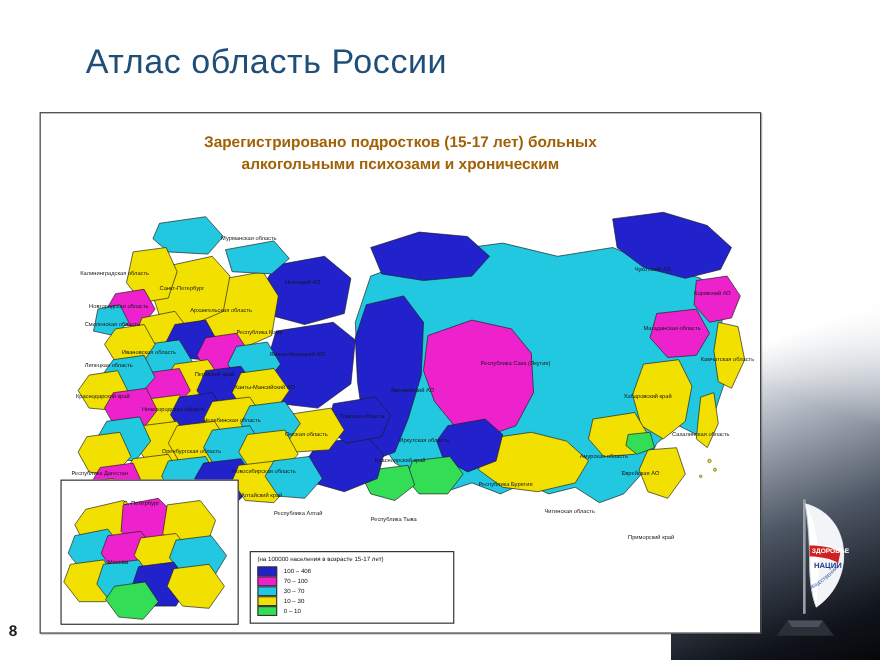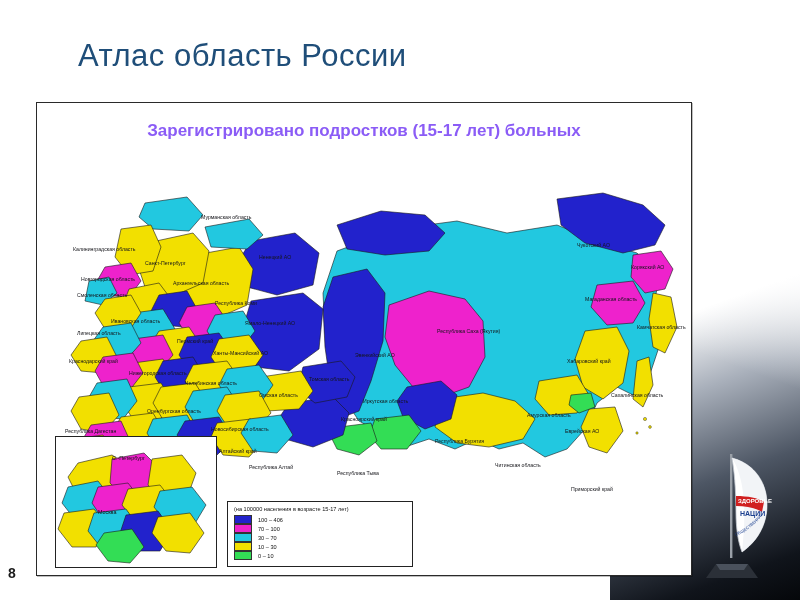--- a/index.html
+++ b/index.html
@@ -67,23 +67,23 @@
     z-index: 3;
     overflow: hidden;
   }
 
   .map-heading {
     position: absolute;
     left: 0;
     top: 16px;
     width: 100%;
     text-align: center;
-    font-size: 17px;
+    font-size: 14px;
     font-weight: bold;
-    color: #8b5cf6;
+    color: #a16207;
     line-height: 1.45;
     padding: 0 36px;
     box-sizing: border-box;
   }
 
   
   .map-body {
     position: absolute;
     left: 0;
     top: 78px;
@@ -167,20 +167,21 @@
 
 <div class="corner-wedge"></div>
 
 <div class="slide-title">Атлас область России</div>
 <div class="slide-number">8</div>
 
 <div class="map-frame">
 
   <div class="map-heading">
     <div>Зарегистрировано  подростков (15-17 лет) больных</div>
+    <div>алкогольными психозами и хроническим</div>
   </div>
 
   <div class="map-body">
 
     <svg class="map-canvas" width="654" height="394" viewBox="0 0 654 394">
 
       <path d="M300,70 L360,48 L420,40 L470,52 L520,44 L560,60 L600,72 L622,96 L616,130 L624,160 L612,196 L596,214 L580,206 L560,222 L548,248 L530,268 L508,276 L486,262 L462,268 L440,258 L418,268 L392,258 L368,266 L344,252 L322,240 L306,216 L296,186 L288,152 L286,112 Z" fill="#22c8e0" stroke="#1a1a1a" stroke-width="0.6"></path>
 
       <path d="M352,124 L392,110 L428,118 L446,140 L448,176 L432,206 L404,216 L376,206 L358,184 L348,156 Z" fill="#ee22cc" stroke="#1a1a1a" stroke-width="0.6"></path>
 

